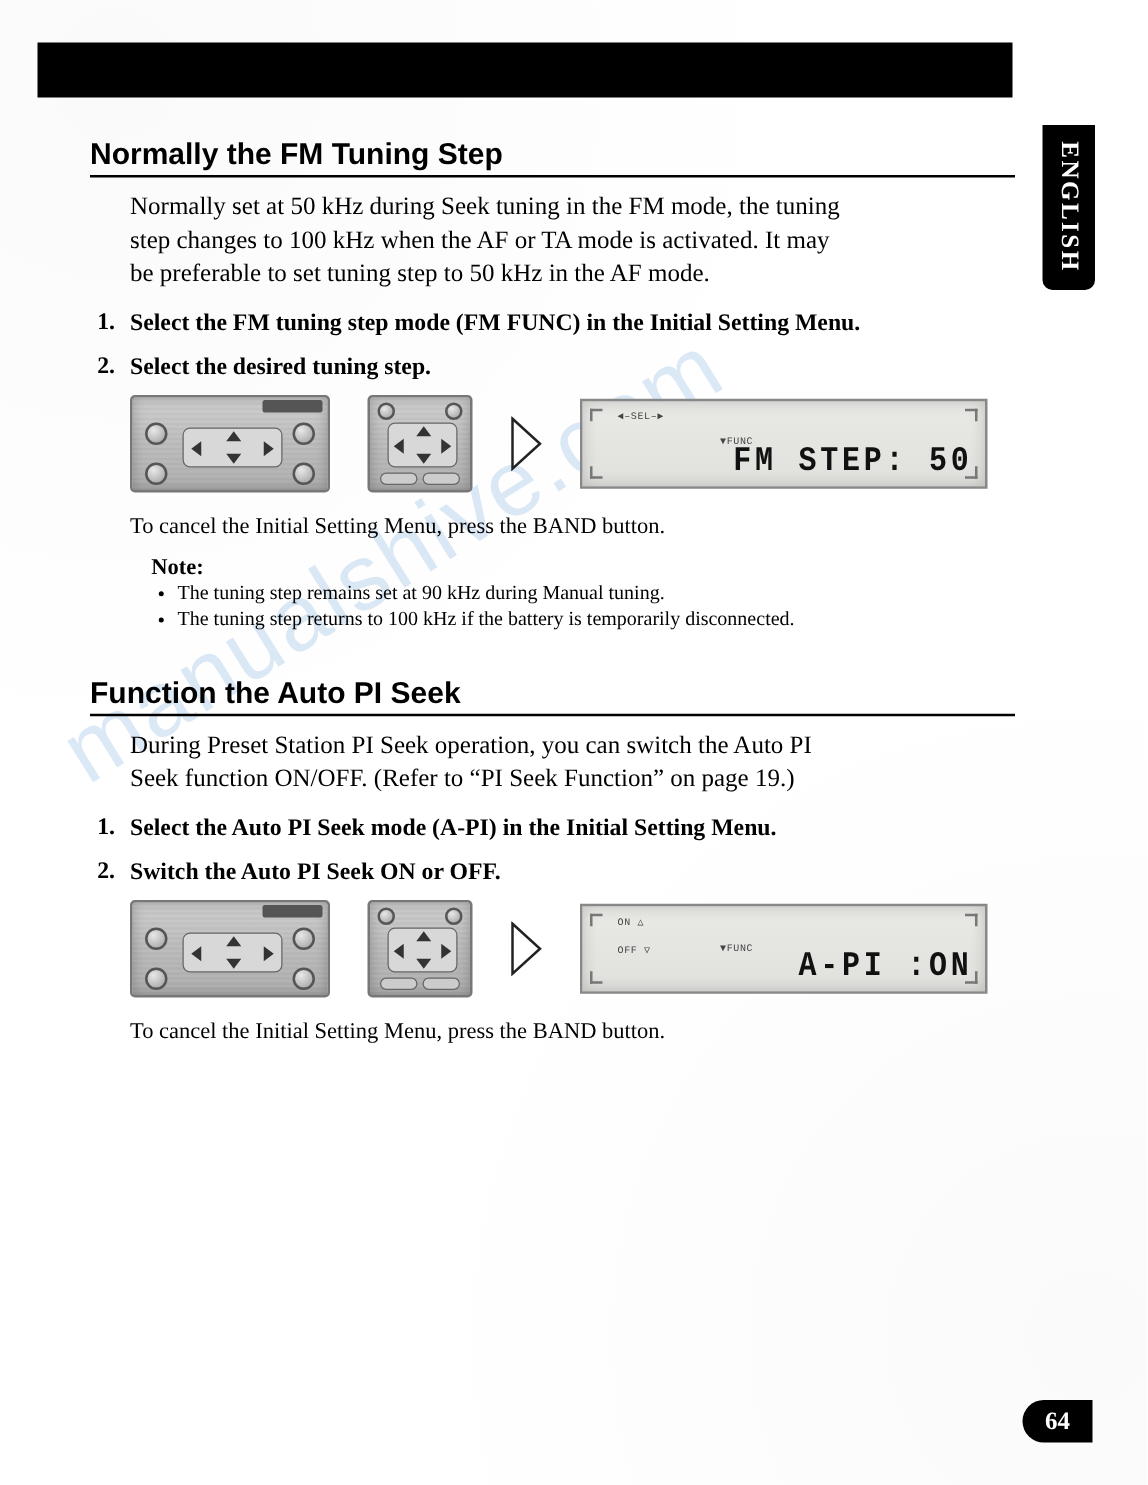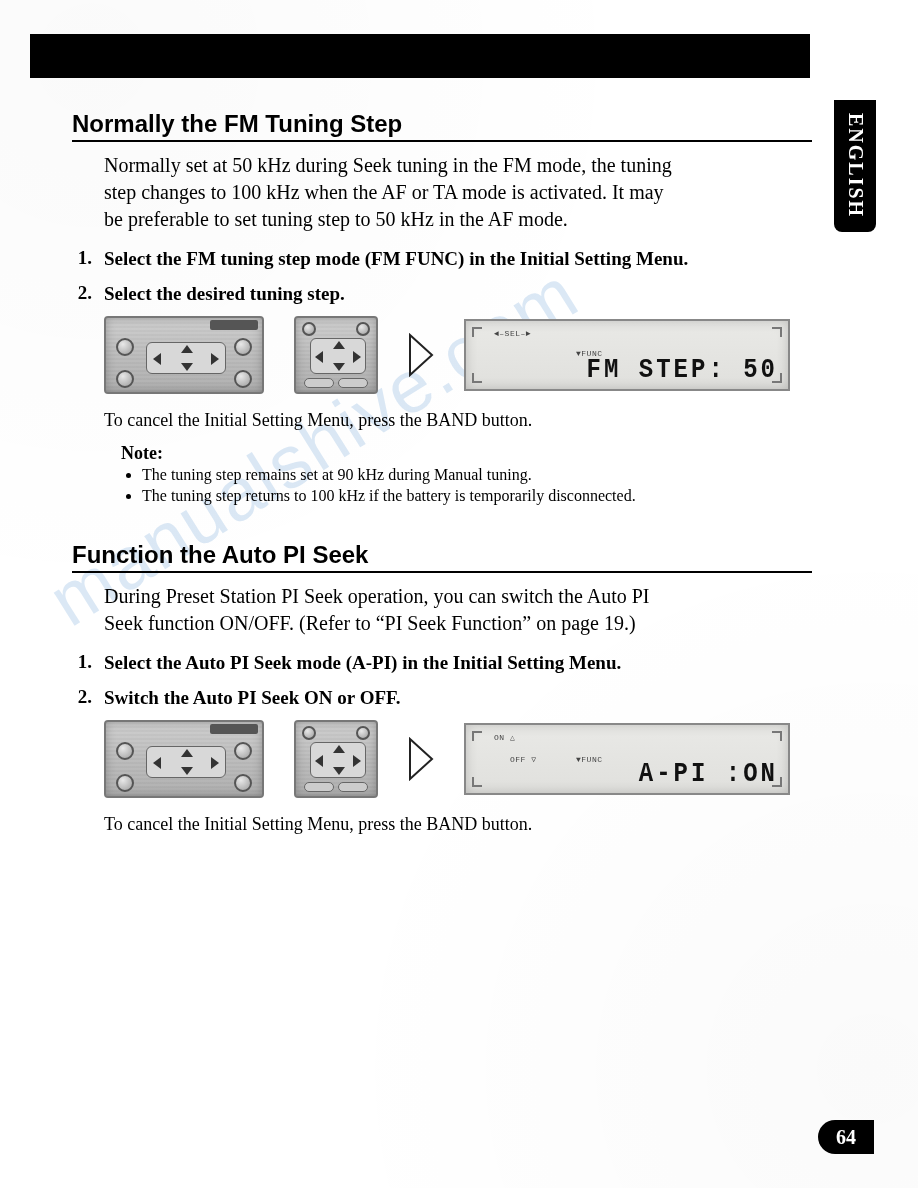--- a/index.html
+++ b/index.html
@@ -331,21 +331,21 @@
       <svg width="26" height="44">
           <polygon points="2,2 24,22 2,42" fill="none" stroke="#222" stroke-width="2"></polygon>
         </svg>
     </div>
     <div class="display">
       <div class="disp-corner dc-tl"></div>
         <div class="disp-corner dc-tr"></div>
       <div class="disp-corner dc-bl"></div>
         <div class="disp-corner dc-br"></div>
       <div class="disp-small" style="top:8px;left:28px;">ON △</div>
-      <div class="disp-small" style="top:30px;left:44px;">OFF ▽</div>
+      <div class="disp-small" style="top:30px;left:28px;">OFF ▽</div>
       <div class="disp-small" style="top:30px;left:110px;">▼FUNC</div>
       <div class="disp-big">A-PI  :ON</div>
     </div>
   </div>
 
   <div class="body-text">To cancel the Initial Setting Menu, press the BAND button.</div>
 
 </div>
 
 <div class="page-badge">

